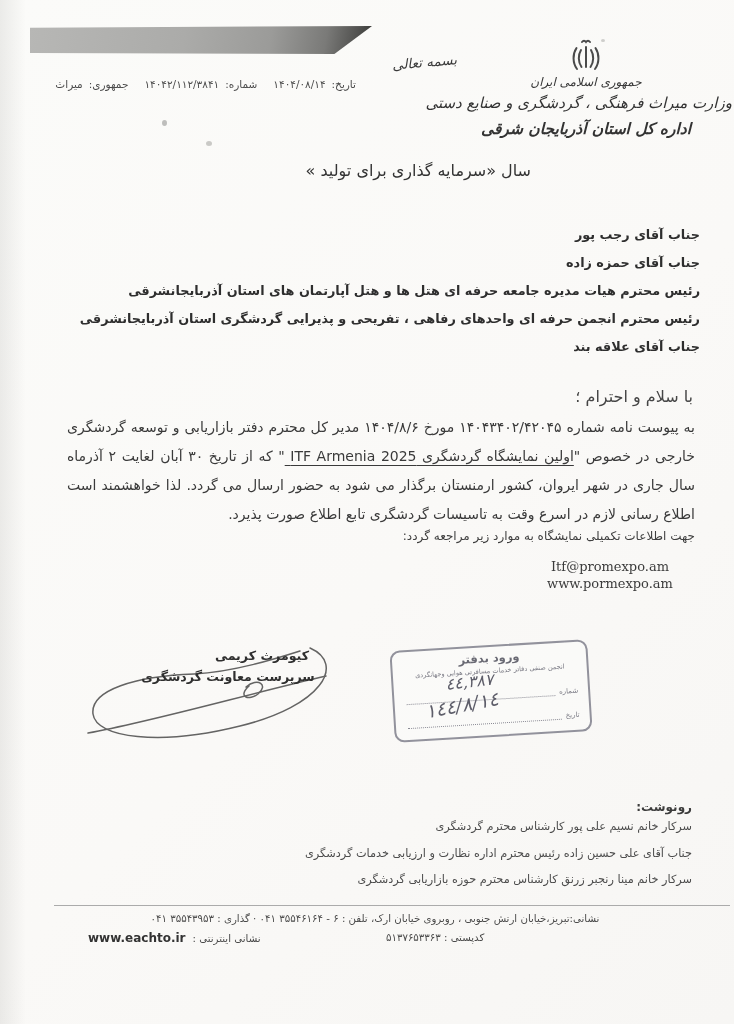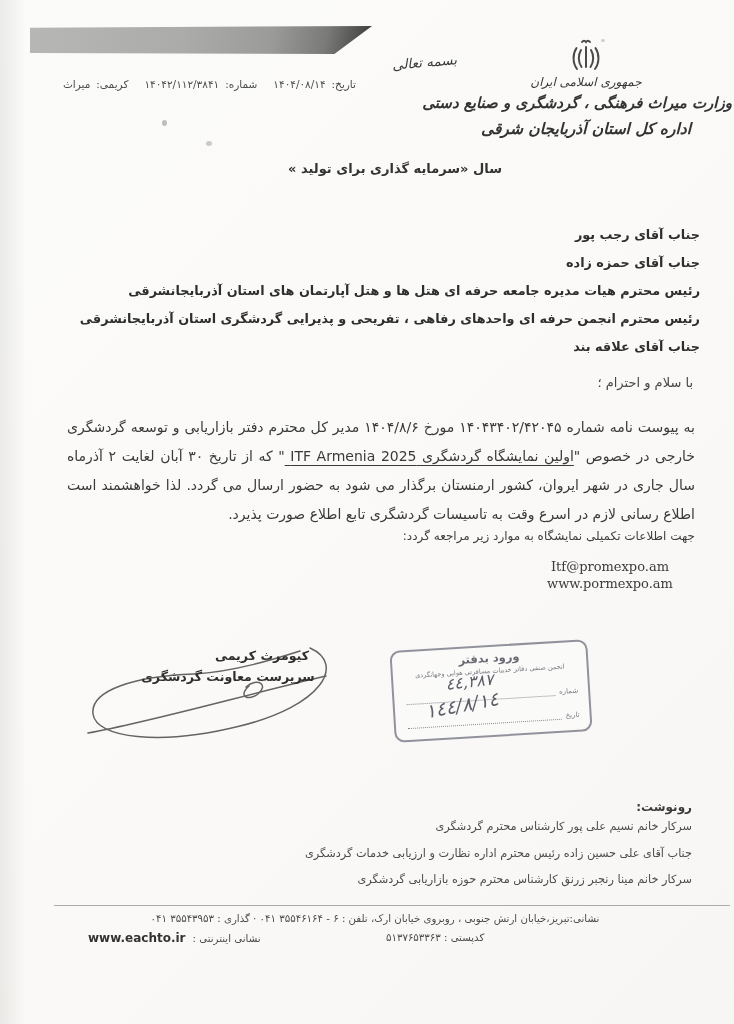--- a/index.html
+++ b/index.html
@@ -18,29 +18,29 @@
   .meta{position:absolute;top:78px;right:378px;direction:rtl;white-space:nowrap;
     font-size:10.5px;color:#4c4c4c;display:flex;gap:16px;}
   .meta .pair{display:flex;gap:6px;}
   
   .besmele{position:absolute;top:54px;left:392px;font-family:"DejaVu Serif",serif;
     font-style:italic;font-size:13.5px;color:#3a3a3a;transform:rotate(-5deg);direction:rtl;}
   
   .letterhead{position:absolute;top:38px;left:440px;width:292px;text-align:center;direction:rtl;}
   .emblem{display:block;margin:0 auto;}
   .country{font-family:"DejaVu Serif",serif;font-style:italic;font-size:12px;color:#383838;margin-top:1px;}
-  .ministry{font-family:"DejaVu Serif",serif;font-style:italic;font-weight:bold;font-size:15px;color:#333;margin-top:5px;white-space:nowrap;}
+  .ministry{font-family:"DejaVu Serif",serif;font-style:italic;font-weight:normal;font-size:15px;color:#333;margin-top:5px;white-space:nowrap;}
   .office{font-family:"DejaVu Serif",serif;font-style:italic;font-weight:bold;font-size:15.5px;color:#333;margin-top:7px;}
   
-  .slogan{position:absolute;top:161px;right:232px;direction:rtl;font-size:13px;font-weight:bold;color:#333;white-space:nowrap;}
+  .slogan{position:absolute;top:161px;right:203px;direction:rtl;font-size:16px;font-weight:normal;color:#333;white-space:nowrap;}
   
   .recipients{position:absolute;top:221px;right:34px;direction:rtl;font-weight:bold;
     font-size:12.8px;line-height:28px;color:#2e2e2e;white-space:nowrap;}
   
-  .salutation{position:absolute;top:375px;right:41px;direction:rtl;font-size:13px;color:#454545;}
+  .salutation{position:absolute;top:387px;right:41px;direction:rtl;font-size:16px;color:#454545;}
   
   .body-par{position:absolute;top:413px;right:39px;width:628px;direction:rtl;text-align:justify;
     font-size:14px;line-height:29px;color:#3a3a3a;}
   .body-par .u{text-decoration:underline;text-underline-offset:4px;}
   .info-line{position:absolute;top:529px;right:39px;direction:rtl;font-size:12px;color:#3f3f3f;}
   .links{position:absolute;top:558px;left:538px;width:144px;text-align:center;
     font-family:"DejaVu Serif",serif;font-size:13px;color:#3b3b3b;line-height:17px;}
   .links div{text-underline-offset:2px;}
   
   .sig{position:absolute;left:80px;top:630px;width:272px;height:128px;}
@@ -90,21 +90,21 @@
   <div class="meta">
     <span class="pair">
       <span>تاریخ:</span>
       <span>۱۴۰۴/۰۸/۱۴</span>
     </span>
     <span class="pair">
       <span>شماره:</span>
       <span>۱۴۰۴۲/۱۱۲/۳۸۴۱</span>
     </span>
     <span class="pair">
-      <span>کریمی:</span>
+      <span>جمهوری:</span>
       <span>میراث</span>
     </span>
   </div>
 
   <div class="besmele">بسمه تعالی</div>
 
   <div class="letterhead">
     <svg class="emblem" width="34" height="36" viewBox="0 0 34 36">
       <g fill="none" stroke="#4a4a4a" stroke-width="2" stroke-linecap="round">
         <path d="M13 4 q2 -2.6 4 0 q2 -2.6 4 0"></path>

